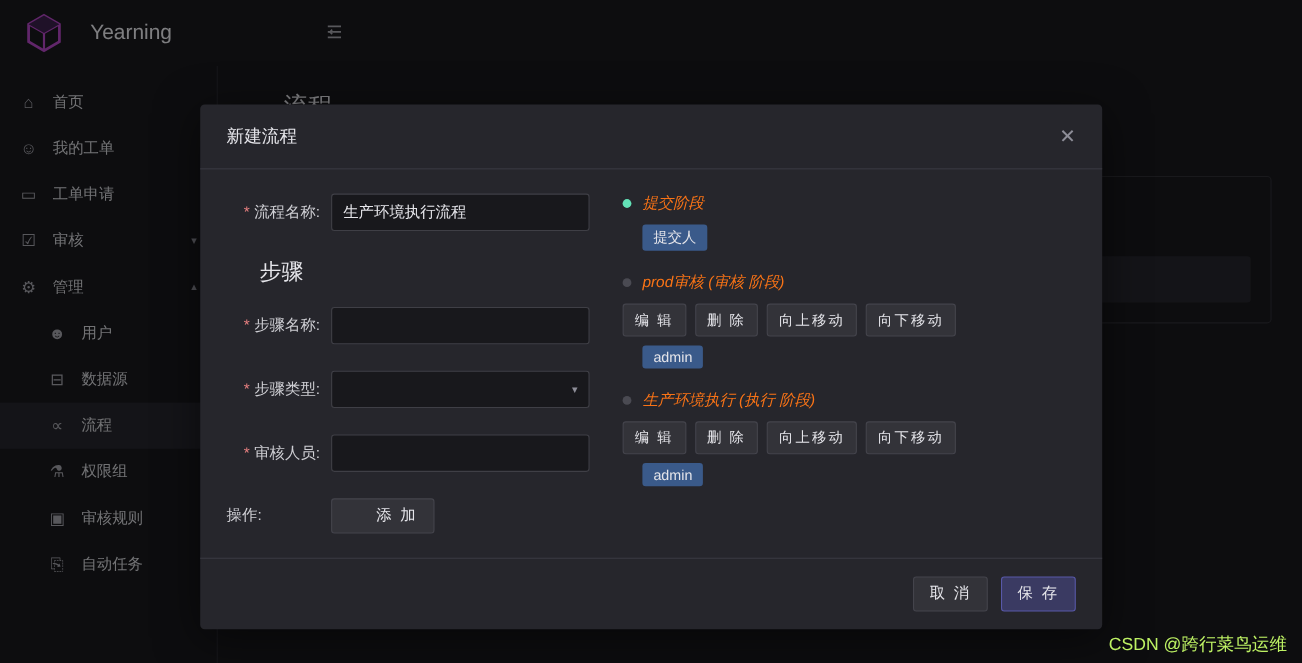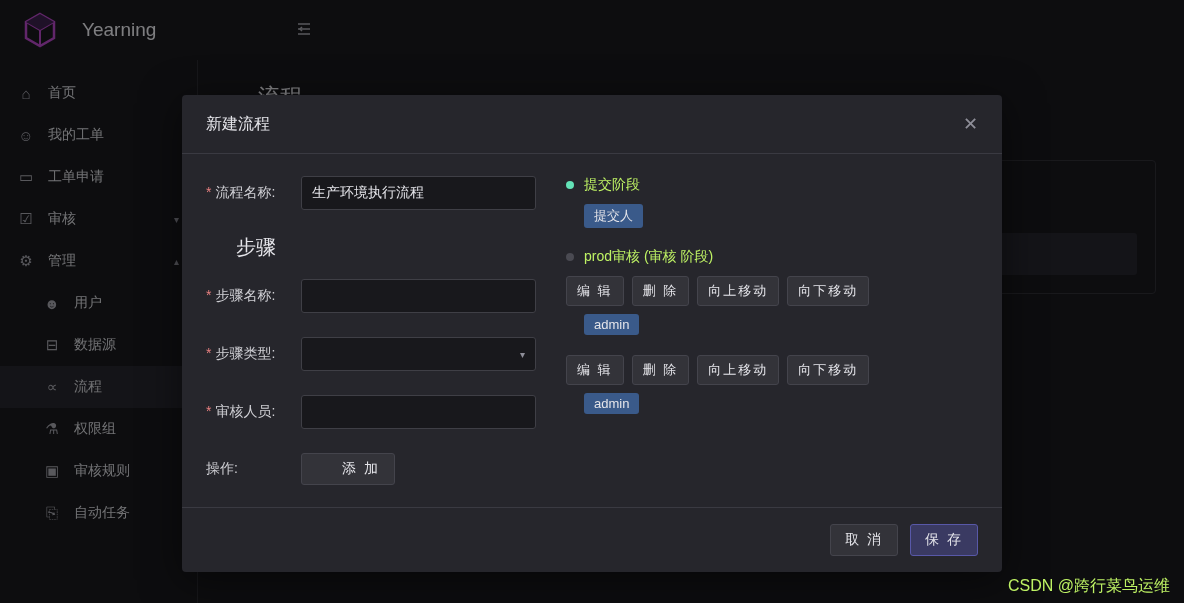--- a/index.html
+++ b/index.html
@@ -62,21 +62,21 @@
 .modal-head {
   display: flex; align-items: center; justify-content: space-between;
   padding: 18px 24px; border-bottom: 1px solid #3a3a42;
 }
 .modal-title { font-size: 16px; color: #e5e5ea; }
 .modal-close { color: #8e8e98; cursor: pointer; font-size: 18px; }
 .modal-body { padding: 22px 24px; display: flex; gap: 30px; }
 .form-col { flex: 0 0 330px; }
 .steps-col { flex: 1; }
 .form-row { display: flex; align-items: center; margin-bottom: 24px; }
-.form-label { width: 85px; color: #cfcfd4; font-size: 14px; }
+.form-label { width: 85px; text-align: right; color: #cfcfd4; font-size: 14px; }
 .req { color: #e88080; margin-right: 4px; }
 .form-input, .form-select {
   flex: 1; height: 34px; background: #18181c; border: 1px solid #3f3f46;
   border-radius: 3px; padding: 0 10px; color: #e5e5ea; font-size: 14px;
   margin-left: 10px;
 }
 .form-select { display:flex; align-items:center; justify-content:space-between; cursor:pointer; }
 .section-title { font-size: 20px; color: #e5e5ea; margin-left: 30px; margin-bottom: 18px; font-weight:500; }
 .op-row { display:flex; align-items:center; }
 .op-label { width: 85px; text-align:left; padding-left: 0; color:#cfcfd4; }
@@ -84,21 +84,21 @@
   background: #333339; color: #e5e5ea; border: 1px solid #44444c;
   padding: 6px 14px; border-radius: 3px; font-size: 14px; cursor:pointer;
   letter-spacing: 2px;
 }
 .btn.primary { background: #3a3a62; border-color: #5858a8; letter-spacing: 2px; }
 .btn.plain { background: #333339; padding-left: 40px; }
 .stage { margin-bottom: 20px; }
 .stage-head { display:flex; align-items:center; gap:10px; margin-bottom:10px; }
 .dot { width:8px; height:8px; border-radius:50%; background:#63e2b7; flex-shrink:0; }
 .dot.dim { background:#4a4a52; }
-.stage-title { color:#bef264; font-size:14px; }
+.stage-title { color:#f97316; font-size:14px;font-style:italic; }
 .tag {
   display:inline-block; background:#3a5a8a; color:#e5e5ea;
   padding:3px 10px; border-radius:3px; font-size:13px; margin-right:6px;margin-left:18px;
 }
 .stage-actions { display:flex; gap:8px; margin-bottom:8px; }
 .stage-actions .btn { padding:5px 10px; letter-spacing:2px; font-size:13px; }
 .modal-foot {
   border-top:1px solid #3a3a42; padding:16px 24px;
   display:flex; justify-content:flex-end; gap:12px;
 }
@@ -231,21 +231,24 @@
             </div><span class="tag">提交人</span></div>
           <div class="stage"><div class="stage-head">
               <span class="dot dim"></span>
               <span class="stage-title">prod审核 (审核 阶段)</span>
             </div><div class="stage-actions">
               <button class="btn">编 辑</button>
               <button class="btn">删 除</button>
               <button class="btn">向上移动</button>
               <button class="btn">向下移动</button>
             </div><span class="tag">admin</span></div>
-          <div class="stage"><div class="stage-actions">
+          <div class="stage"><div class="stage-head">
+              <span class="dot dim"></span>
+              <span class="stage-title">生产环境执行 (执行 阶段)</span>
+            </div><div class="stage-actions">
               <button class="btn">编 辑</button>
               <button class="btn">删 除</button>
               <button class="btn">向上移动</button>
               <button class="btn">向下移动</button>
             </div><span class="tag">admin</span></div>
         </div>
     </div>
     <div class="modal-foot">
       <button class="btn">取 消</button>
       <button class="btn primary">保 存</button>

